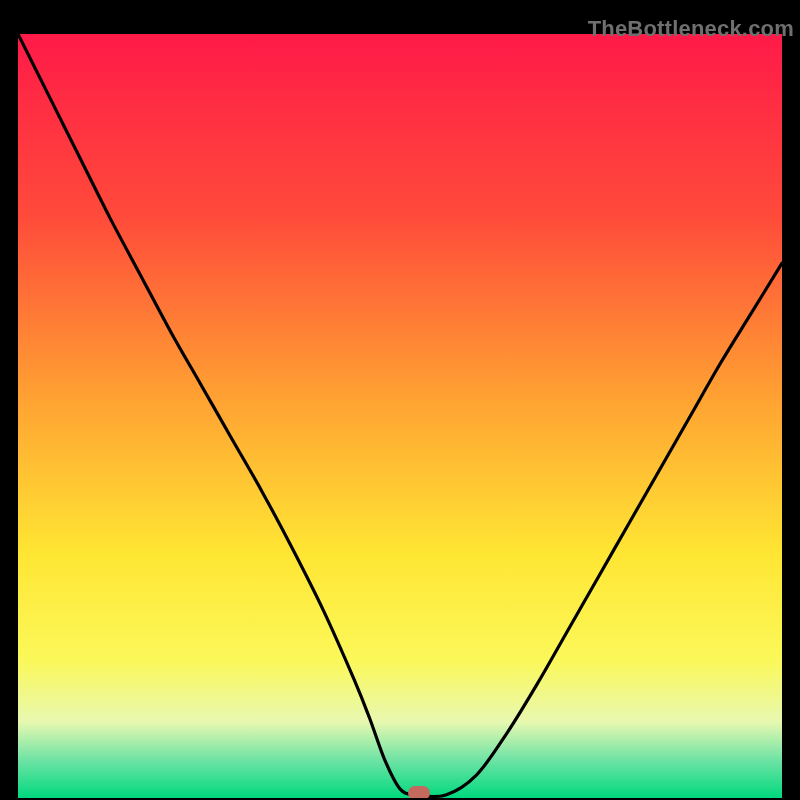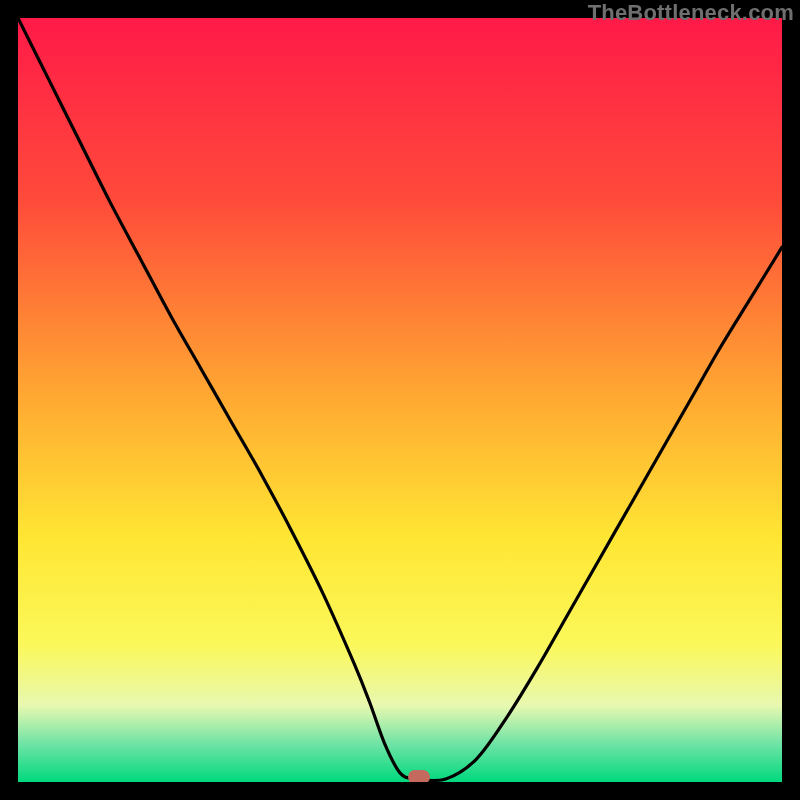--- a/index.html
+++ b/index.html
@@ -6,21 +6,21 @@
     margin: 0;
     padding: 0;
     width: 800px;
     height: 800px;
     background: #000;
     overflow: hidden;
   }
   .frame {
     position: absolute;
     left: 0;
-    top: 0;
+    top: 16px;
     width: 800px;
     height: 586px;
     background: #000;
   }
   .plot-area {
     position: absolute;
     left: 18px;
     top: 18px;
     width: 764px;
     height: 764px;

